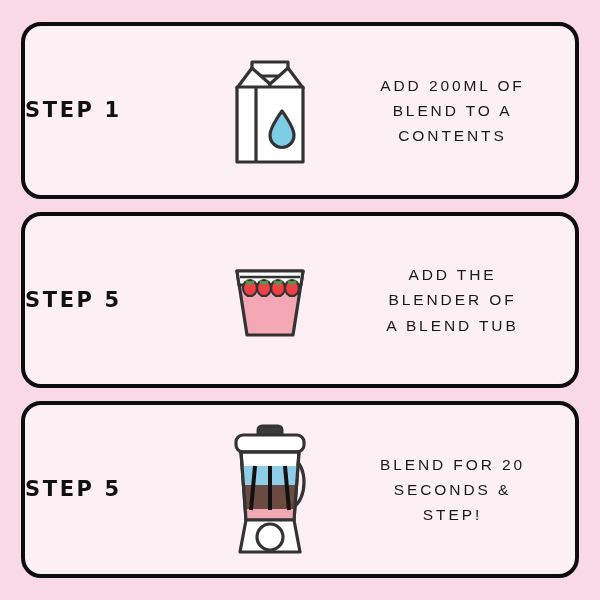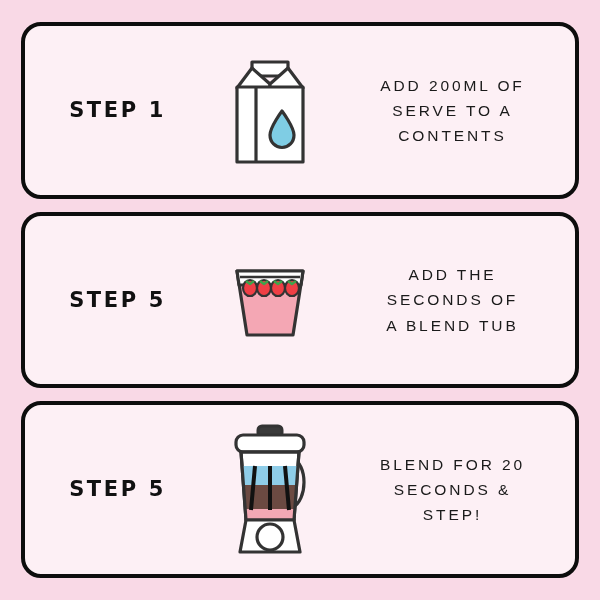--- a/index.html
+++ b/index.html
@@ -33,21 +33,21 @@
     border-radius: 20px;
     display: flex;
     align-items: center;
     position: relative;
   }
   .step-card:last-child { margin-bottom: 0; }
 
   .step-label {
     width: 185px;
     flex: 0 0 185px;
-    text-align: center;
+    text-align: left;
     font-size: 21px;
     font-weight: bold;
     letter-spacing: 2.6px;
     color: #111111;
     font-family: "DejaVu Sans", sans-serif;
     line-height: 1;
   }
 
   .step-icon {
     flex: 0 0 120px;
@@ -94,21 +94,21 @@
         <rect x="5" y="33" width="66" height="75" fill="#ffffff" stroke="#333333" stroke-width="3.2" stroke-linejoin="round"></rect>
 
         <line x1="24" y1="33" x2="24" y2="108" stroke="#333333" stroke-width="3.2"></line>
 
         <path d="M50 57 C50 57 62 73 62 81 C62 88.2 56.6 93.5 50 93.5 C43.4 93.5 38 88.2 38 81 C38 73 50 57 50 57 Z" fill="#7fcde4" stroke="#333333" stroke-width="3.2" stroke-linejoin="round"></path>
       </svg>
     </div>
 
     <div class="step-text">
       <span class="line">ADD 200ML OF</span>
-      <span class="line">SERVE TO A</span>
+      <span class="line">BLEND TO A</span>
       <span class="line">CONTENTS</span>
     </div>
   </div>
 
   <div class="step-card">
     <div class="step-label">STEP 5</div>
 
     <div class="step-icon">
       <svg width="82" height="82" viewBox="0 0 82 82">
 
@@ -126,21 +126,21 @@
           <ellipse cx="49" cy="29" rx="7" ry="8" fill="#ef3f45"></ellipse>
           <path d="M45 22 L49 25 L53 22" fill="none" stroke="#3fa34b" stroke-width="2.6" stroke-linejoin="round"></path>
           <ellipse cx="63" cy="29" rx="7" ry="8" fill="#ef3f45"></ellipse>
           <path d="M59 22 L63 25 L67 22" fill="none" stroke="#3fa34b" stroke-width="2.6" stroke-linejoin="round"></path>
         </g>
       </svg>
     </div>
 
     <div class="step-text">
       <span class="line">ADD THE</span>
-      <span class="line">SECONDS OF</span>
+      <span class="line">BLENDER OF</span>
       <span class="line">A BLEND TUB</span>
     </div>
   </div>
 
   <div class="step-card">
     <div class="step-label">STEP 5</div>
 
     <div class="step-icon">
       <svg width="100" height="132" viewBox="0 0 100 132">
 

